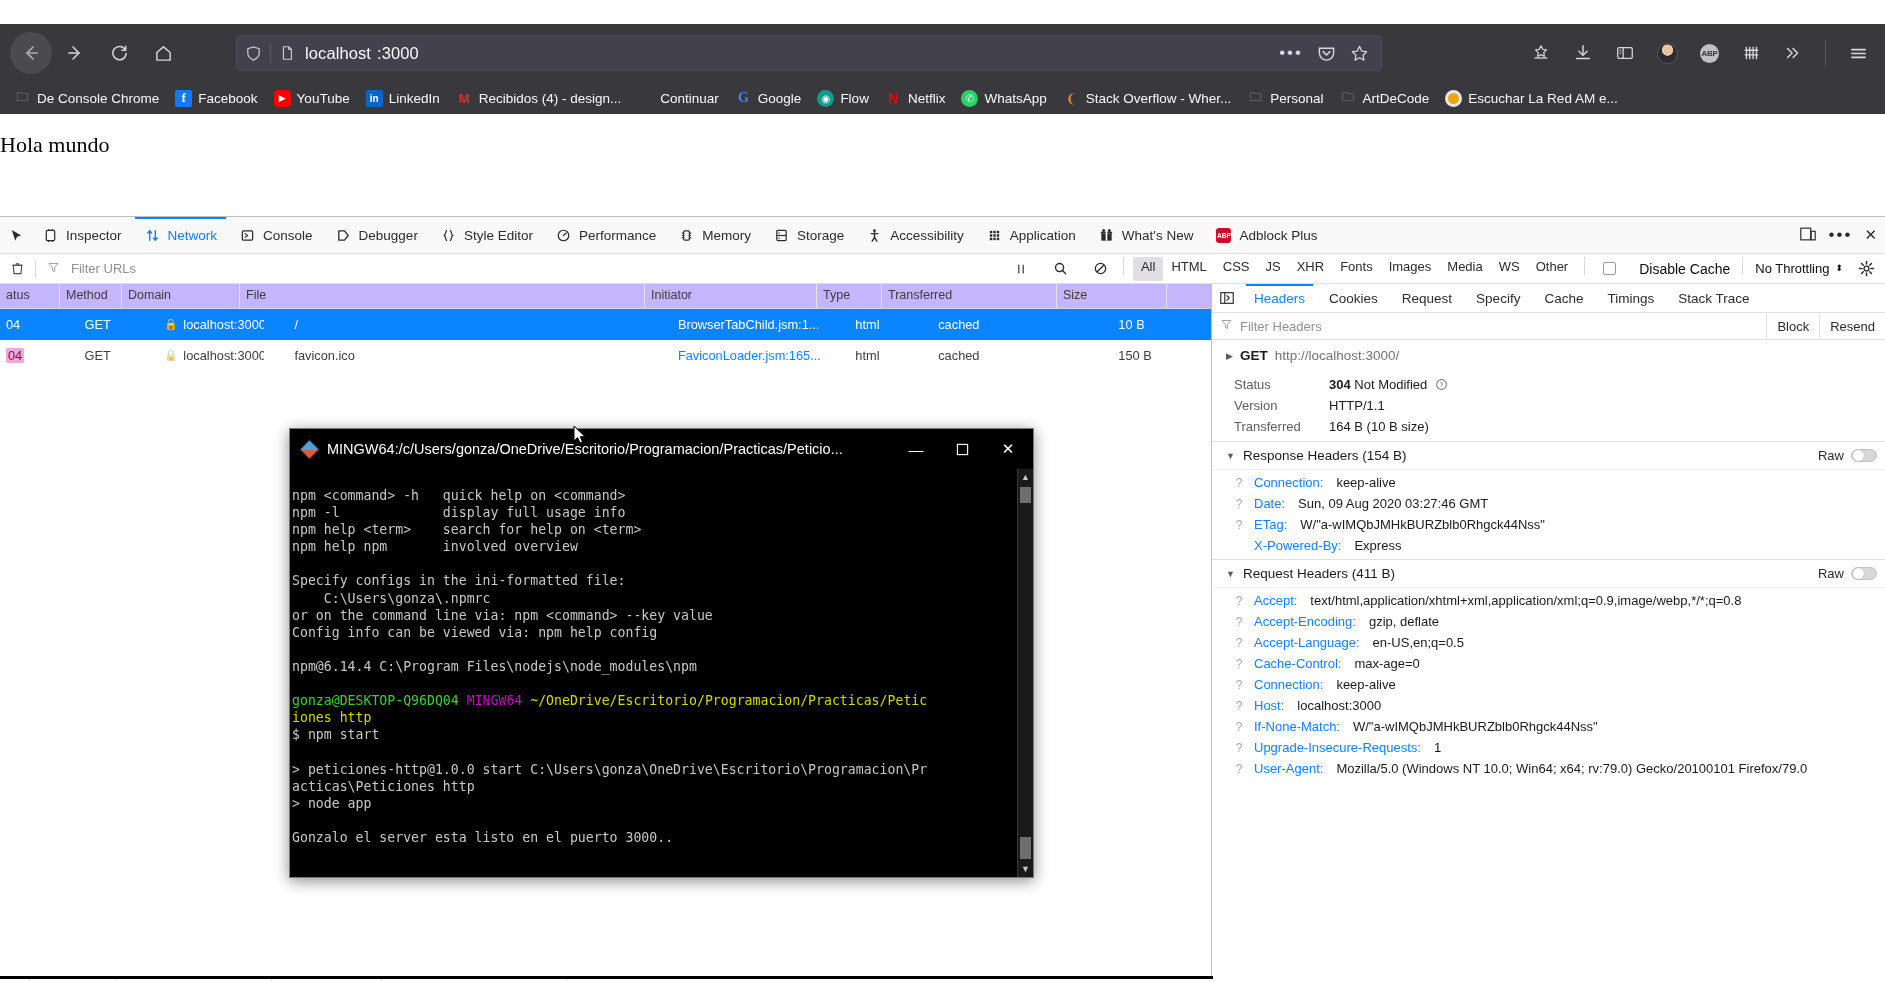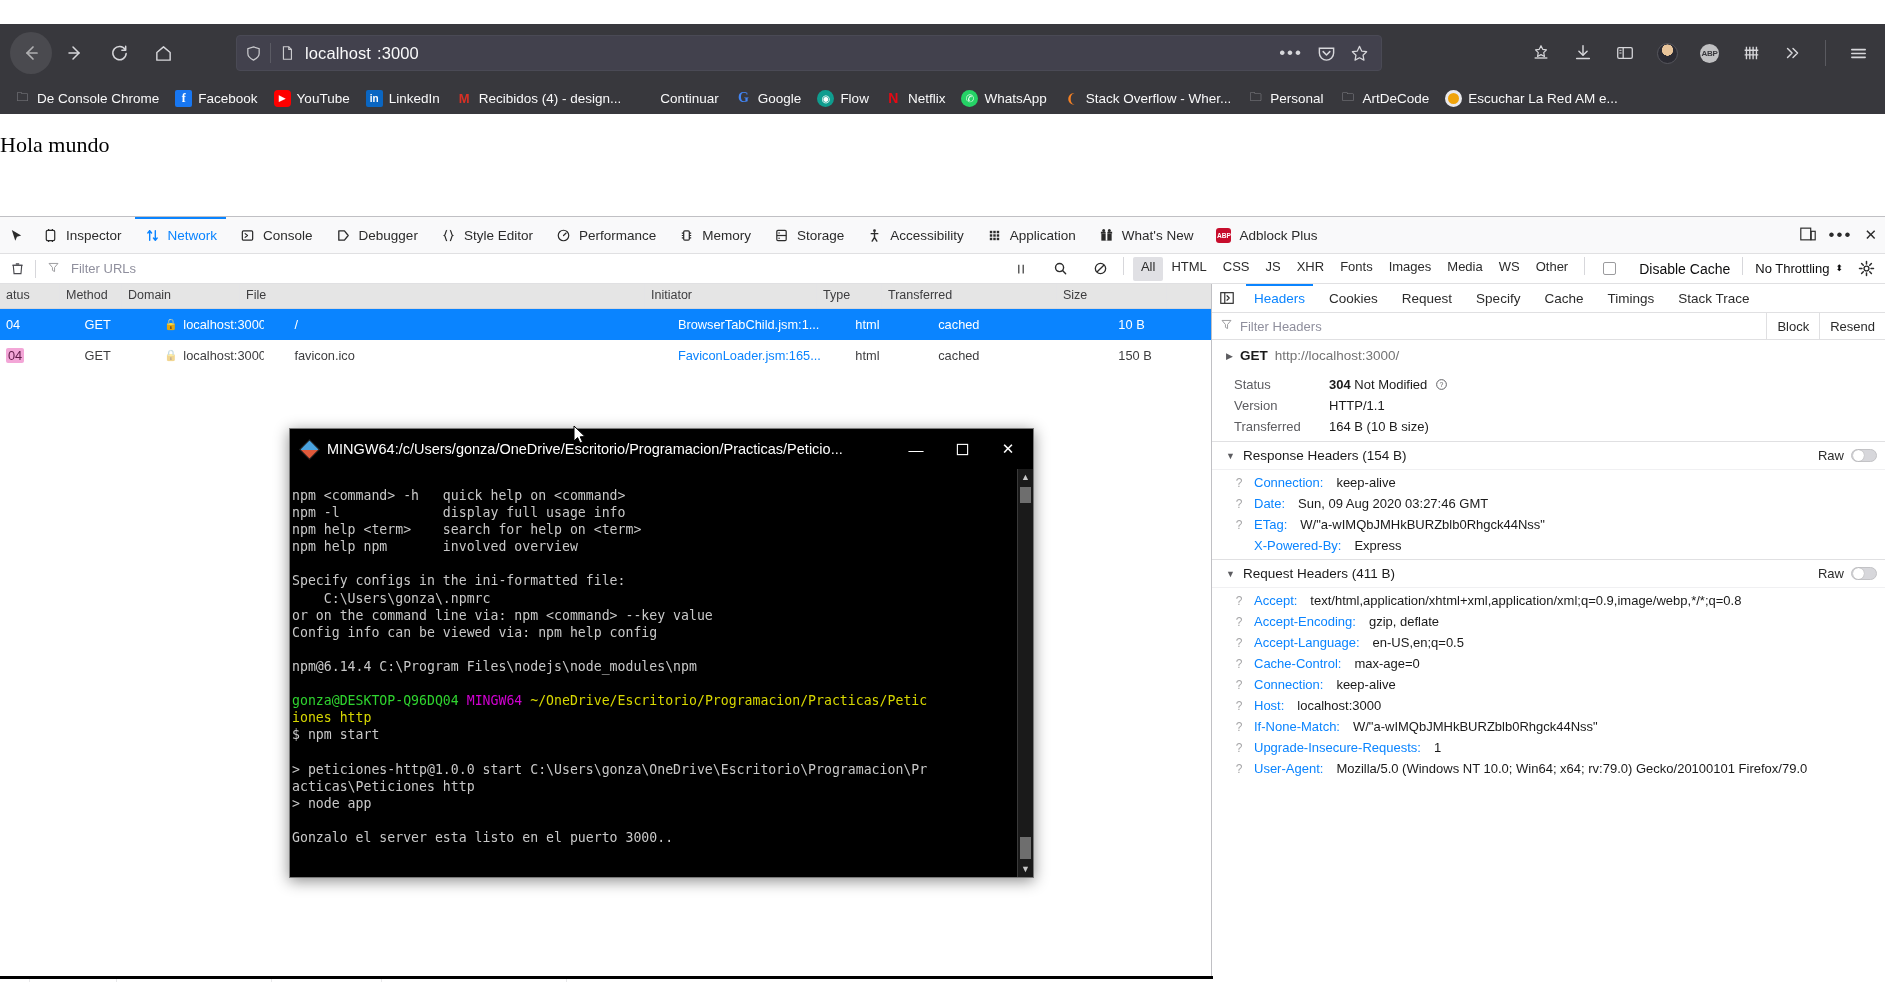--- a/index.html
+++ b/index.html
@@ -86,21 +86,21 @@
   .fb-mid { margin-left:auto; display:flex; gap:0; }
   .fb-btn { padding:2px 8px; border-radius:2px; color:#2b2b2b; font-size:13px; }
   .fb-btn.on { background:#e0e0e4; }
   .fb-check { display:flex; align-items:center; gap:23px; padding:0 10px; font-size:14px; }
   .cbox { width:13px; height:13px; border:1px solid #9b9b9e; background:#fff; border-radius:2px; }
   .fb-select { display:flex; align-items:center; gap:6px; padding:0 10px; font-size:13px;}
 
   
   .net-split { display:flex; height:719px; }
   .net-list { width:1212px; border-right:1px solid #c0c0c4; background:#fff; position:relative; }
-  .net-head { display:flex; height:25px; background:#e5e5e5; border-bottom:1px solid #d7d7db; font-size:12.5px; color:#3d3d3f; }
+  .net-head { display:flex; height:25px; background:#c4b5fd; border-bottom:1px solid #d7d7db; font-size:12.5px; color:#3d3d3f; }
   .net-head div { padding:4px 6px; border-right:1px solid #e4e4e6; overflow:hidden; white-space:nowrap;}
   .net-row { display:flex; height:31px; align-items:center; font-size:12.8px;gap:24px; }
   .net-row.sel { background:#0a84ff; color:#fff; }
   .net-row.alt { background:#fff; color:#3d3d3f; }
   .net-row div { padding:0 6px; overflow:hidden; white-space:nowrap; display:flex; align-items:center; gap:5px;}
   .c-status { width:60px; } .c-method{width:62px;} .c-domain{width:118px;}
   .c-file{width:405px;} .c-init{width:172px;} .c-type{width:65px;}
   .c-transfer{width:175px;} .c-size{width:110px;}
   .status-pill { background:#f3a6d7; color:#601a48; border-radius:2px; padding:0 2px; }
   .lock { font-size:11px; }

